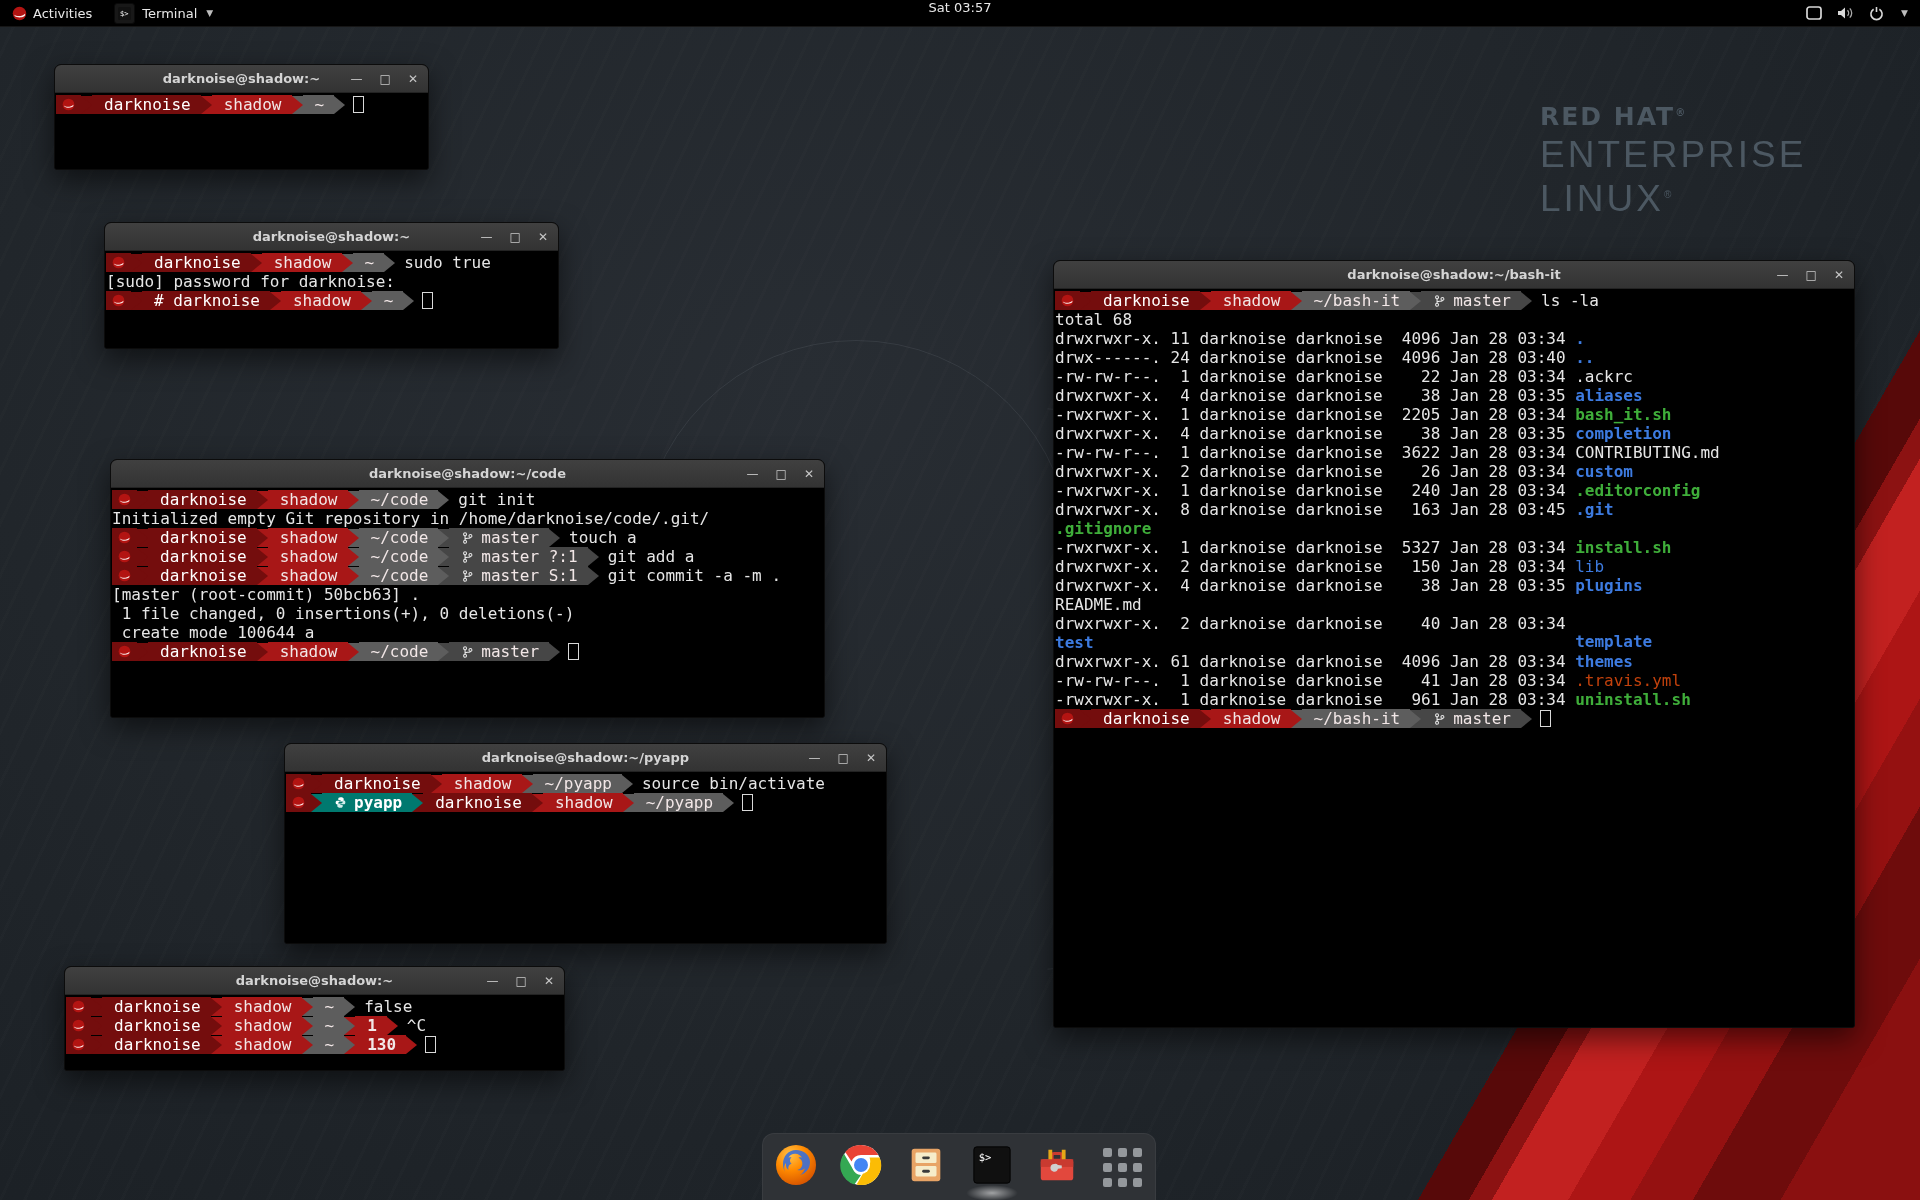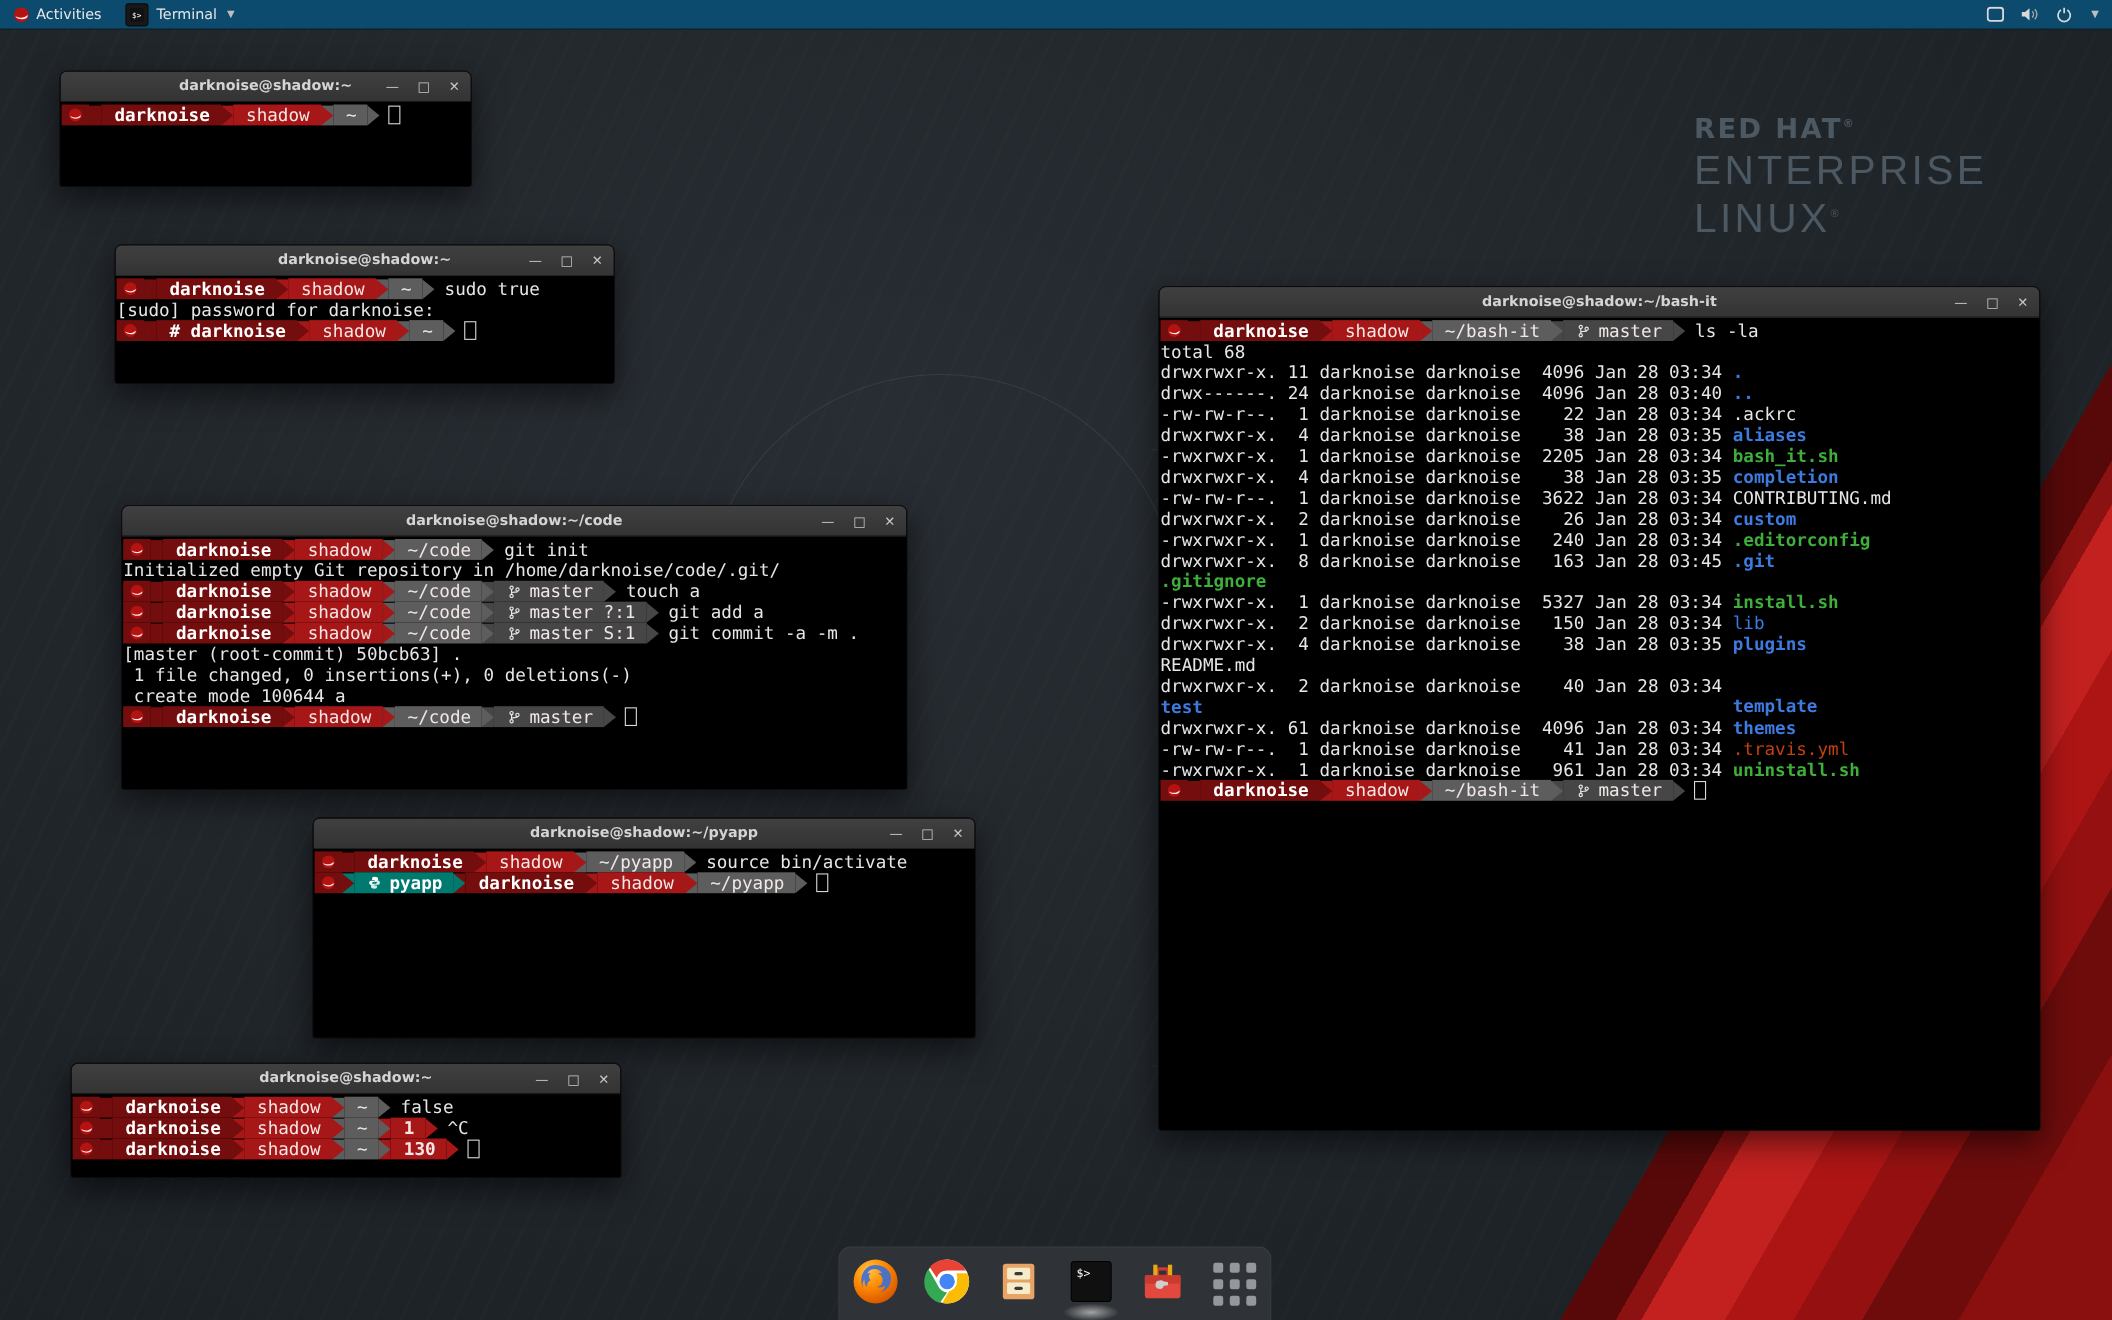--- a/index.html
+++ b/index.html
@@ -21,21 +21,21 @@
       #ad1515 1958px 2012px,
       #951111 2012px 2066px,
       #6e0c0c 2066px 2142px,
       #8a1010 2142px 100%);}
   .wp-curve{position:absolute;z-index:0;border:1px solid rgba(185,195,205,.10);border-radius:50%;pointer-events:none;}
   .wp-curve.c1{left:802px;top:408px;width:470px;height:560px;clip-path:inset(0 0 0 52%);}
   .wp-curve.c2{left:640px;top:340px;width:430px;height:430px;clip-path:inset(0 0 55% 0);}
 
   
   .topbar{position:absolute;left:0;top:0;width:100%;height:26px;z-index:10;
-    background:#0c4a6e;border-bottom:1px solid #161616;display:flex;align-items:flex-start;color:#e8e8e8;font-size:13px;}
+    background:#000000;border-bottom:1px solid #161616;display:flex;align-items:flex-start;color:#e8e8e8;font-size:13px;}
   .tb-left{display:flex;align-items:center;height:100%;}
   .tb-activities{display:flex;align-items:center;gap:6px;padding:0 12px;height:100%;cursor:default;}
   .tb-appmenu{display:flex;align-items:center;gap:7px;padding:0 10px;height:100%;}
   .tb-appicon{width:19px;height:19px;background:#181818;border:1px solid #0a0a0a;border-radius:3px;
     display:flex;align-items:center;justify-content:center;}
   .tb-caret{font-size:9px;color:#bdbdbd;margin-left:2px;}
   .tb-clock{position:absolute;left:0;right:0;text-align:center;pointer-events:none;}
   .tb-clock span{pointer-events:auto;}
   .tb-right{margin-left:auto;display:flex;align-items:center;gap:15px;padding-right:12px;height:100%;}
   .tb-right svg{display:block;}
@@ -54,21 +54,21 @@
     display:flex;align-items:center;justify-content:center;}
   .title-text{font-size:13px;font-weight:bold;color:#d4d4d4;}
   .win-buttons{position:absolute;right:10px;top:0;height:100%;display:flex;align-items:center;gap:17px;}
   .win-btn{color:#c7c7c7;font-size:12px;line-height:1;cursor:default;}
   .term-content{flex:1;background:#000;padding:2px 0 0 1px;overflow:hidden;border-radius:0 0 2px 2px;
     font-family:"DejaVu Sans Mono",monospace;font-size:16px;color:#e6e6e6;}
 
   .term-line{display:flex;align-items:center;height:19px;white-space:pre;}
   .pl-seg{display:inline-flex;align-items:center;gap:7px;height:19px;padding:0 10px 0 12px;color:#f2e7e7;}
   .pl-seg.k-hat{padding:0 6px 0 6px;}
-  .pl-seg.k-user{font-weight:bold;color:#ffffff;align-items:flex-end;}
+  .pl-seg.k-user{font-weight:normal;color:#ffffff;align-items:flex-end;}
   .pl-seg.k-venv{font-weight:bold;color:#ffffff;}
   .pl-seg.k-exit{font-weight:bold;}
   .pl-sep{width:0;height:0;border-top:9.5px solid transparent;border-bottom:9.5px solid transparent;border-left:11px solid;}
   .seg-icon{display:flex;align-items:center;}
   .cmd-text{padding-left:9px;color:#e6e6e6;}
   .cursor{display:inline-block;width:9px;height:15px;border:1px solid #d9d9d9;margin-left:8px;}
   .pre{white-space:pre;}
 
   
   .dock{position:absolute;left:762px;top:1133px;width:394px;height:67px;z-index:5;
@@ -102,20 +102,23 @@
     <div class="tb-appmenu">
       <span class="tb-appicon">
         <svg width="13" height="13" viewBox="0 0 13 13">
             <rect width="13" height="13" rx="1.5" fill="#111"></rect>
             <text x="2" y="9" font-size="7" fill="#fff" font-family="DejaVu Sans Mono, monospace">$&gt;</text>
           </svg>
       </span>
       <span>Terminal</span>
       <span class="tb-caret">▼</span>
     </div>
+  </div>
+  <div class="tb-clock">
+    <span>Sat 03:57</span>
   </div>
   <div class="tb-right">
     <span>
       <svg width="16" height="14" viewBox="0 0 16 14">
           <rect x="1" y="1" width="14" height="12" rx="2.5" fill="none" stroke="#d8d8d8" stroke-width="1.7"></rect>
         </svg>
     </span>
     <span>
       <svg width="17" height="14" viewBox="0 0 17 14">
           <path d="M1 5 h3 l4-3.6 v11.2 L4 9 H1 Z" fill="#d8d8d8"></path>

